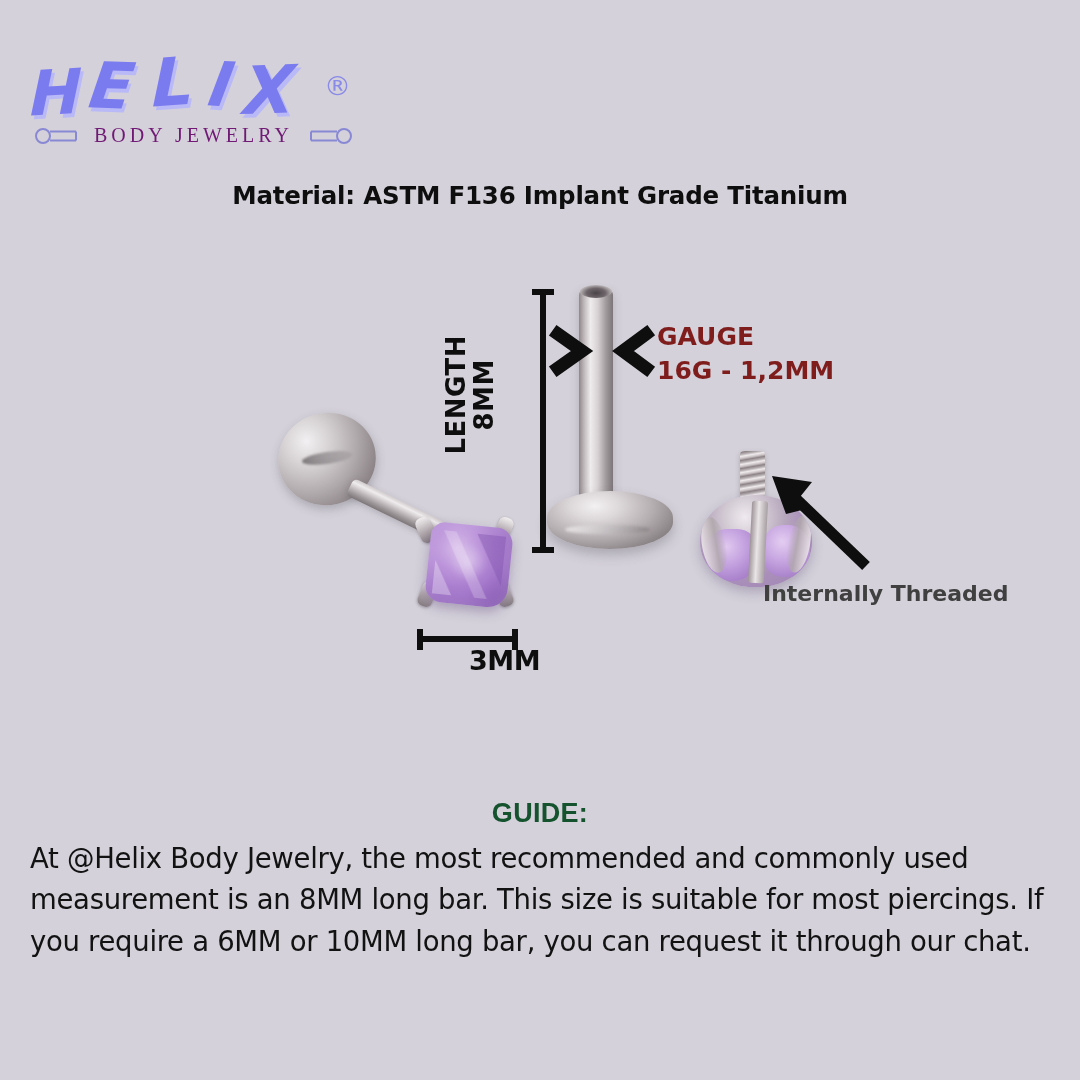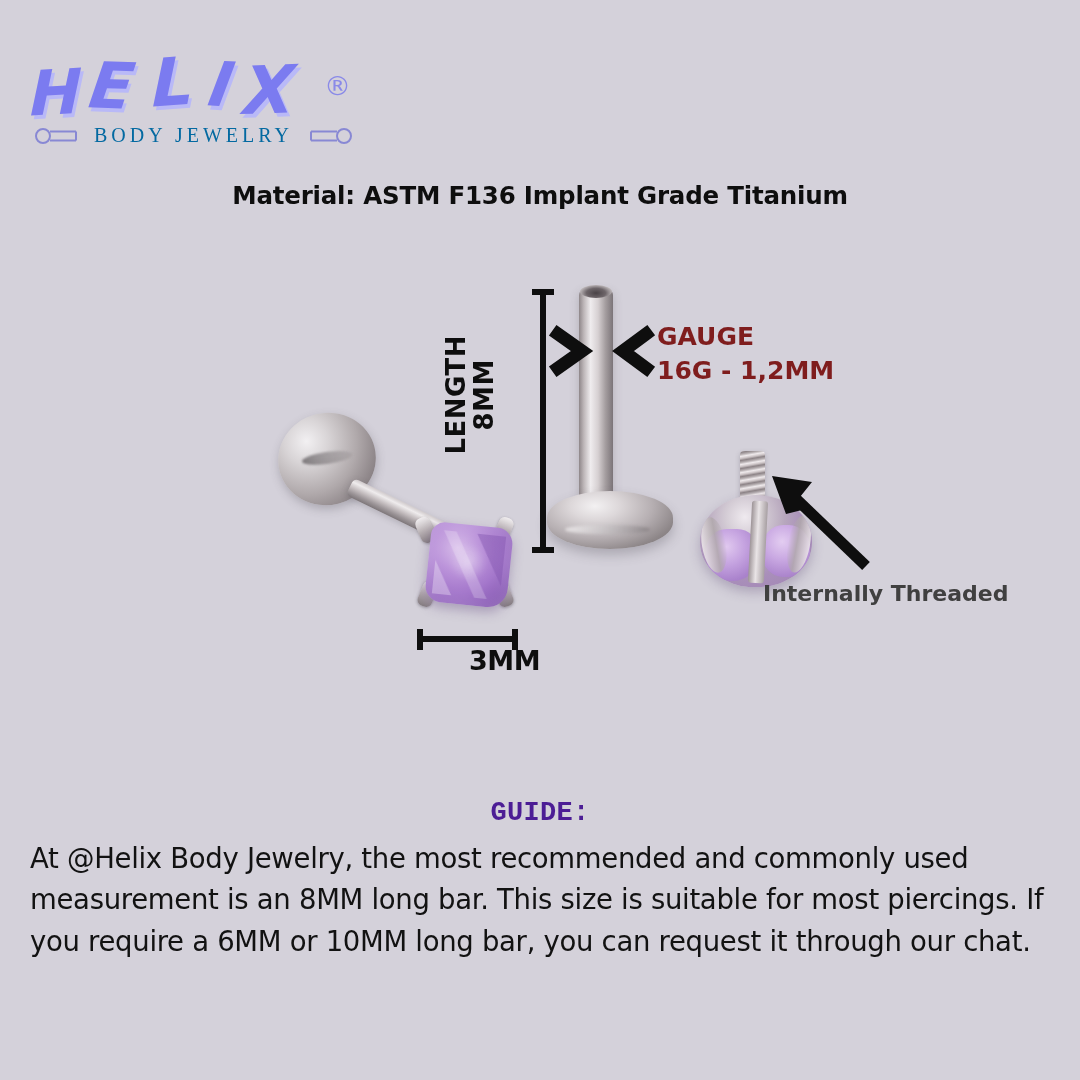--- a/index.html
+++ b/index.html
@@ -39,21 +39,21 @@
   }
 
   .logo-sub{
     position:absolute;left:6px;top:76px;
     display:flex;align-items:center;gap:14px;
     color:#8a8ad8;
   }
   .logo-sub .sub-text{
     font-family:"Liberation Serif", serif;
     font-size:20px;letter-spacing:4px;
-    color:#0369a1;
+    color:#701a75;
   }
   .barbell{display:block;}
 
   
   .material-title{
     position:absolute;left:0;right:0;top:181px;
     text-align:center;
     font-family:"DejaVu Sans", sans-serif;
     font-weight:700;
     font-size:24.5px;
@@ -206,22 +206,22 @@
     position:absolute;left:430px;top:645px;
     font-family:"DejaVu Sans", sans-serif;font-weight:700;
     font-size:27px;color:#0e0e0e;letter-spacing:-.5px;margin-left:39px;
   }
 
   svg.overlay{position:absolute;left:0;top:0;width:1080px;height:1080px;pointer-events:none;}
 
   
   .guide-head{
     position:absolute;left:0;right:0;top:798px;text-align:center;
-    font-family:Liberation Mono, monospace;font-weight:700;font-size:27px;
-    letter-spacing:.3px;color:#4c1d95;
+    font-family:Liberation Sans, sans-serif;font-weight:700;font-size:27px;
+    letter-spacing:.3px;color:#14532d;
   }
   .guide-body{
     position:absolute;left:30px;width:1020px;top:838px;
     font-family:"DejaVu Sans", sans-serif;
     font-size:27.5px;line-height:1.50;color:#121212;
     letter-spacing:-.3px;
   }
 </style>
 </head>
 <body>

